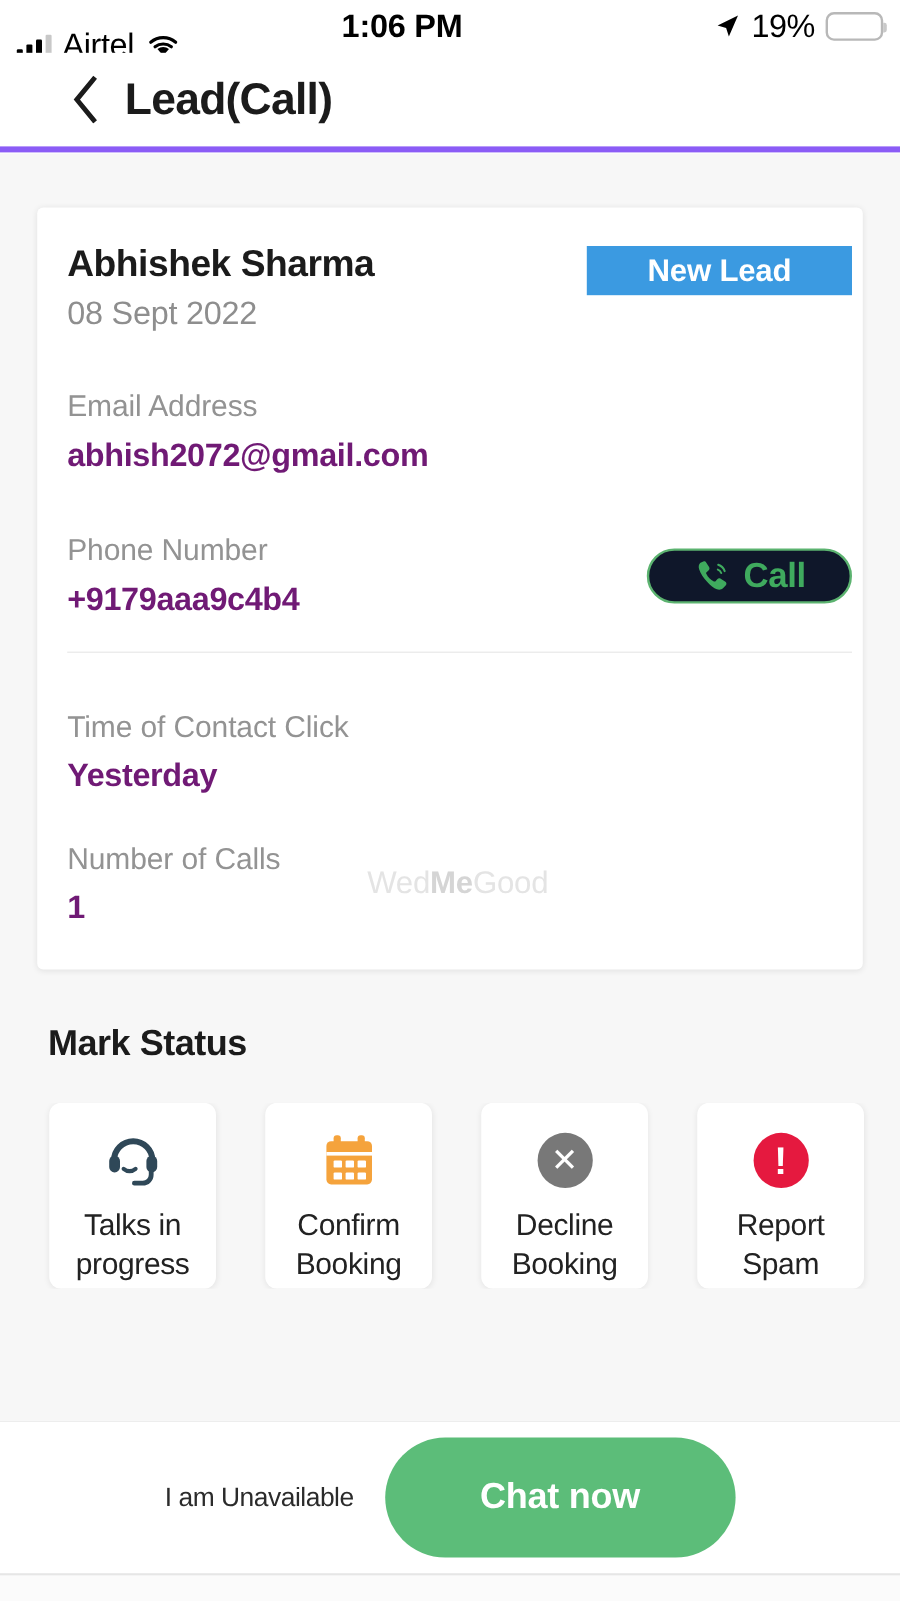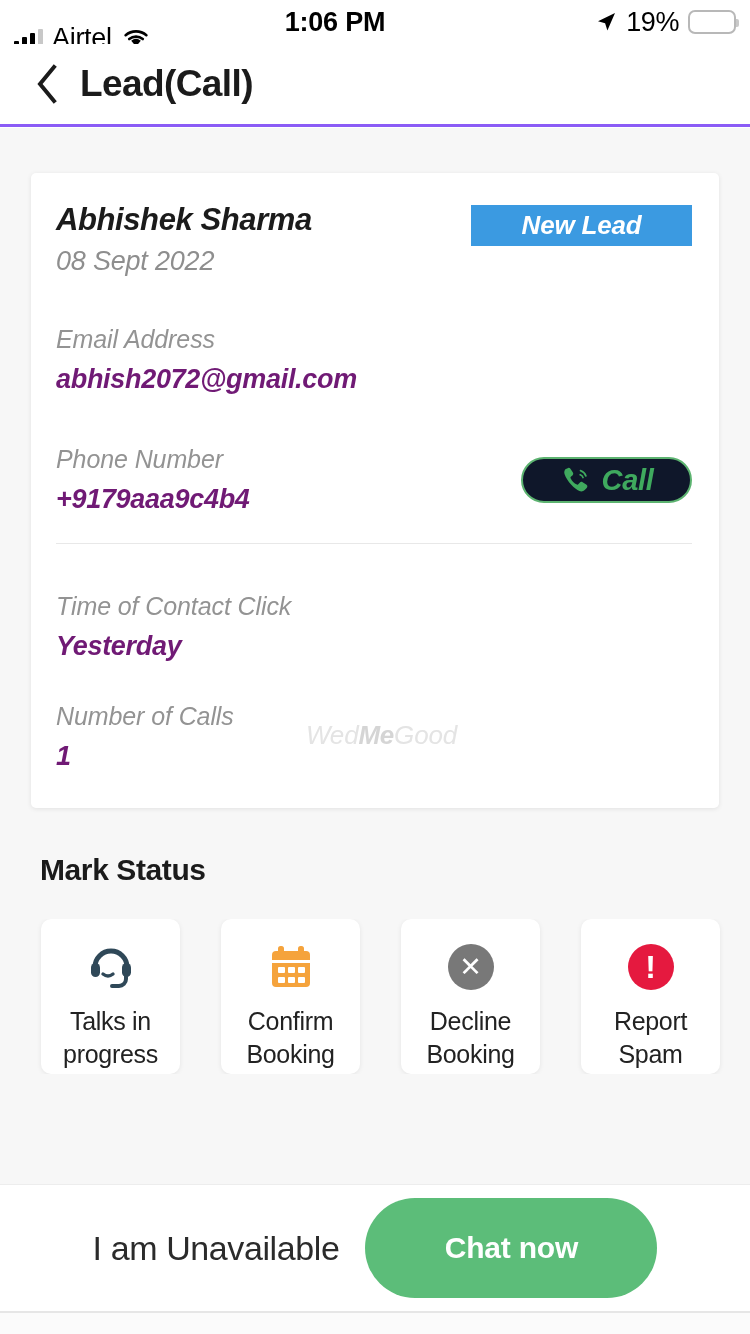--- a/index.html
+++ b/index.html
@@ -49,22 +49,22 @@
     content: ""; position: absolute; right: -5px; top: 7px;
     width: 3px; height: 8px; background: #c9c9c9; border-radius: 0 2px 2px 0;
   }
   .sb-batt-fill { height: 100%; width: 30%; background: #f6c215; border-radius: 3px; }
 
   
   .header {
     position: absolute; top: 44px; left: 0;
     width: 750px; height: 83px;
     background: #fff;
-    border-bottom: 3px solid #8b5cf6;
-    display: flex; align-items: center;
+    border-bottom: 5px solid #8b5cf6;
+    display: flex; align-items: center; padding-left: 24px;
   }
   .back-btn {
     width: 62px; height: 62px; margin-left: 16px;
     display: flex; align-items: center; justify-content: center;
     cursor: pointer;
   }
   .back-chevron { width: 26px; height: 40px; display: block; }
   .header-title {
     font-size: 37px; font-weight: bold; color: #1b1b1b;
     letter-spacing: -0.6px; margin-left: 2px;
@@ -78,23 +78,22 @@
     overflow: hidden;
   }
 
   
   .lead-card {
     position: relative;
     margin: 45px 31px 0 31px;
     background: #ffffff;
     border-radius: 5px;
     box-shadow: 0 1px 5px rgba(0,0,0,0.09);
-    padding: 28px 27px 36px 25px;
+    padding: 28px 9px 36px 25px;
     min-height: 557px;
-    font-style: italic;
   }
   .lead-top { display: flex; align-items: flex-start; justify-content: space-between; }
   .lead-name {
     font-size: 31px; font-weight: bold; color: #1b1b1b;
     letter-spacing: -0.4px; line-height: 1.2;
   }
   .lead-date {
     font-size: 27px; color: #8e8e8e; margin-top: 8px; letter-spacing: -0.2px;
   }
   .status-badge {
@@ -172,21 +171,21 @@
 
   
   .bottom-bar {
     position: absolute; left: 0; top: 1184px;
     width: 750px; height: 127px;
     background: #ffffff;
     border-top: 1px solid #ededed;
     display: flex; align-items: center; justify-content: center; gap: 26px;
   }
   .unavail-btn {
-    font-size: 34px; color: #2b2b2b; letter-spacing: -0.4px; cursor: pointer;
+    font-size: 22px; color: #2b2b2b; letter-spacing: -0.4px; cursor: pointer;
   }
   .chat-btn {
     width: 292px; height: 100px;
     background: #5cbd79; border-radius: 50px;
     display: flex; align-items: center; justify-content: center;
     color: #ffffff; font-size: 30px; font-weight: bold; letter-spacing: -0.2px;
     cursor: pointer;
   }
   .bottom-divider {
     position: absolute; left: 0; top: 1311px;

